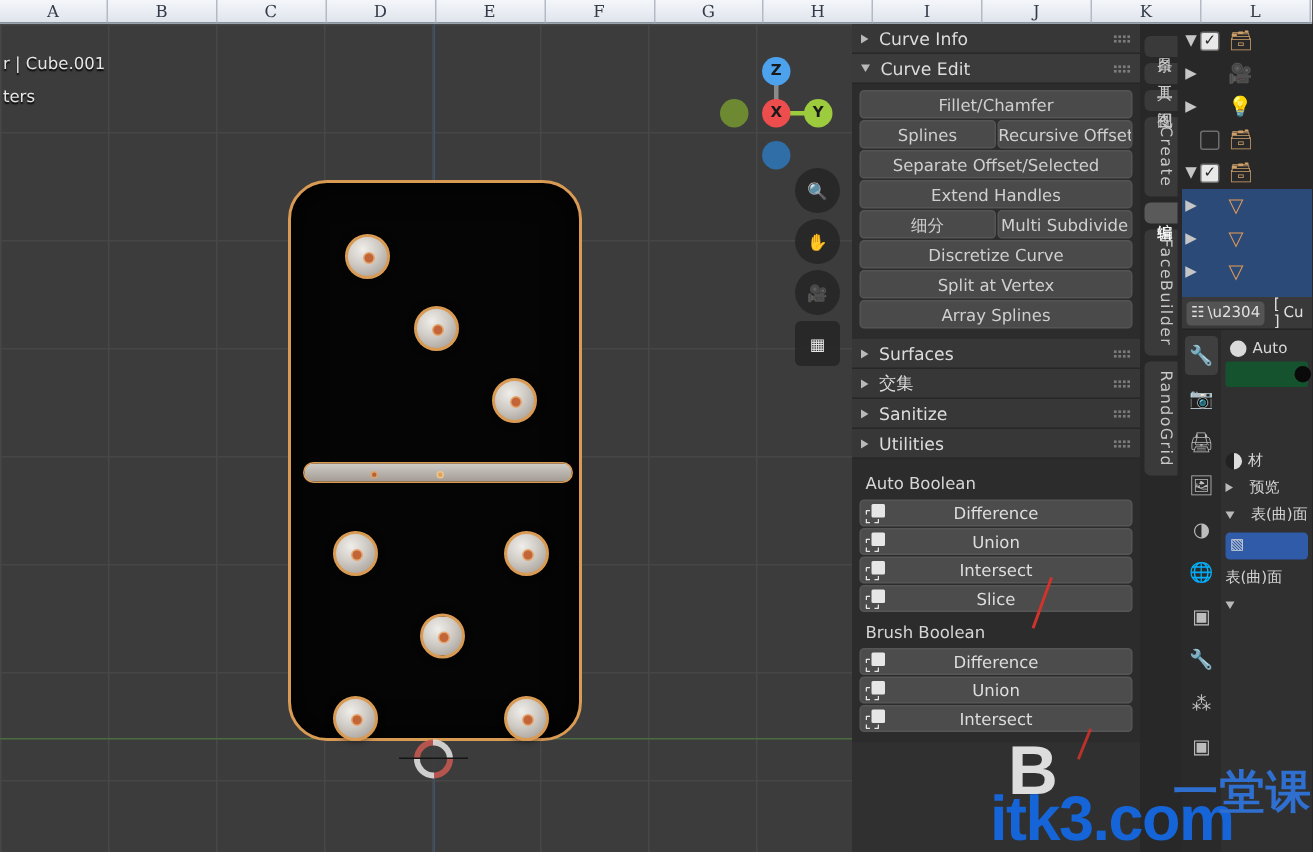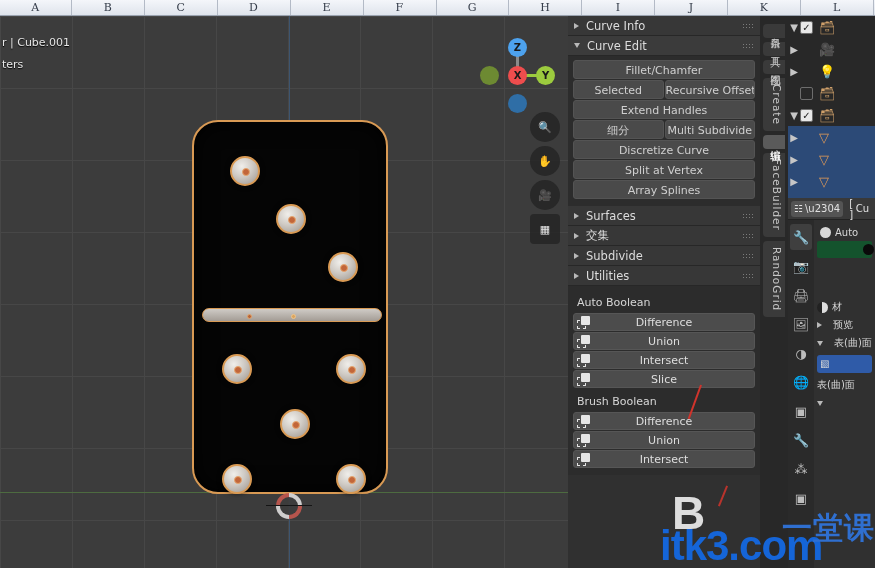--- a/index.html
+++ b/index.html
@@ -294,22 +294,25 @@
       <div class="panel-head">
         <span class="tri down"></span>
         <span>Curve Edit</span>
         <span class="grip"></span>
       </div>
       <div class="panel-body">
         <div class="btn-row">
           <div class="op-btn">Fillet/Chamfer</div>
         </div>
         <div class="btn-row">
-          <div class="op-btn">Selected</div>
+          <div class="op-btn">Splines</div>
           <div class="op-btn">Recursive Offset</div>
+        </div>
+        <div class="btn-row">
+          <div class="op-btn">Separate Offset/Selected</div>
         </div>
         <div class="btn-row">
           <div class="op-btn">Extend Handles</div>
         </div>
         <div class="btn-row">
           <div class="op-btn">细分</div>
           <div class="op-btn">Multi Subdivide</div>
         </div>
         <div class="btn-row">
           <div class="op-btn">Discretize Curve</div>
@@ -326,21 +329,21 @@
         <span>Surfaces</span>
         <span class="grip"></span>
       </div>
       <div class="panel-head closed">
         <span class="tri right"></span>
         <span>交集</span>
         <span class="grip"></span>
       </div>
       <div class="panel-head closed">
         <span class="tri right"></span>
-        <span>Subdivide</span>
+        <span>Sanitize</span>
         <span class="grip"></span>
       </div>
       <div class="panel-head closed">
         <span class="tri right"></span>
         <span>Utilities</span>
         <span class="grip"></span>
       </div>
       <div class="panel-body">
         <div class="section-label">Auto Boolean</div>
         <div class="tool-item">

